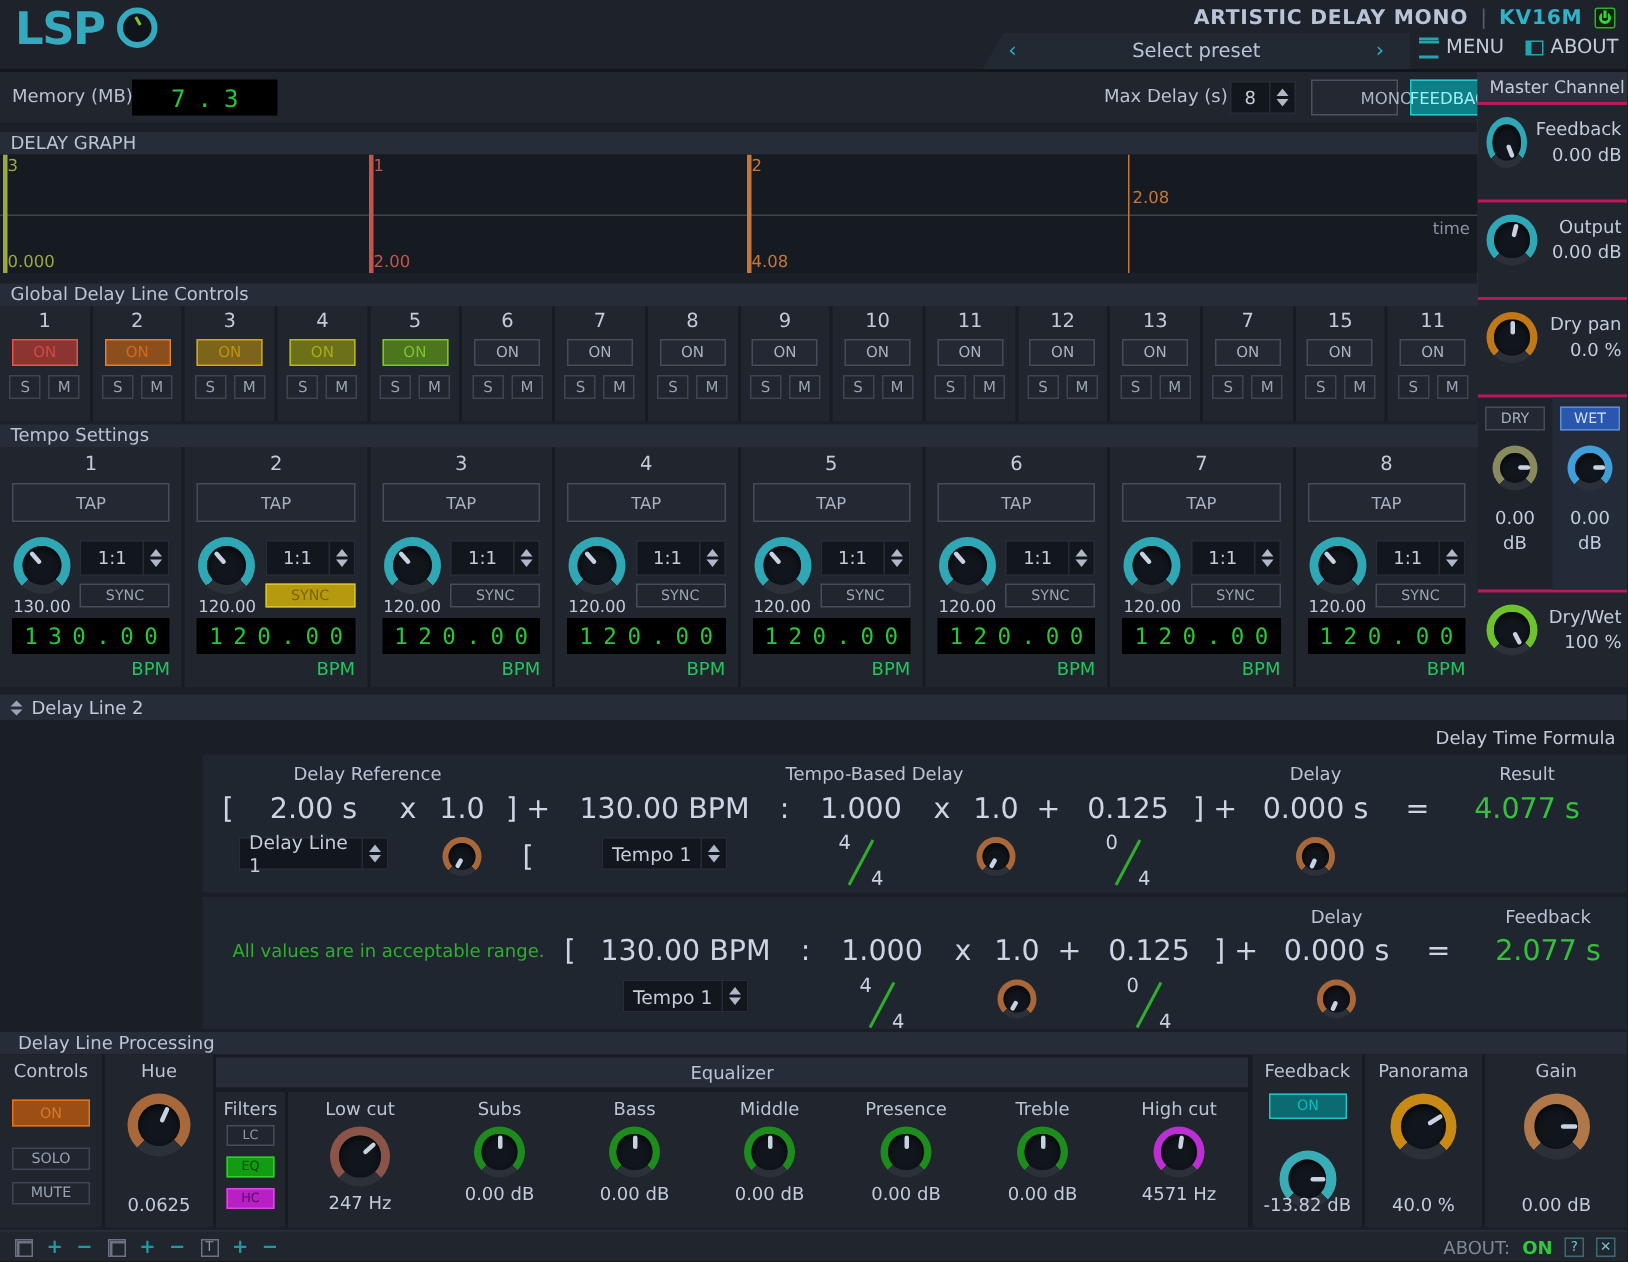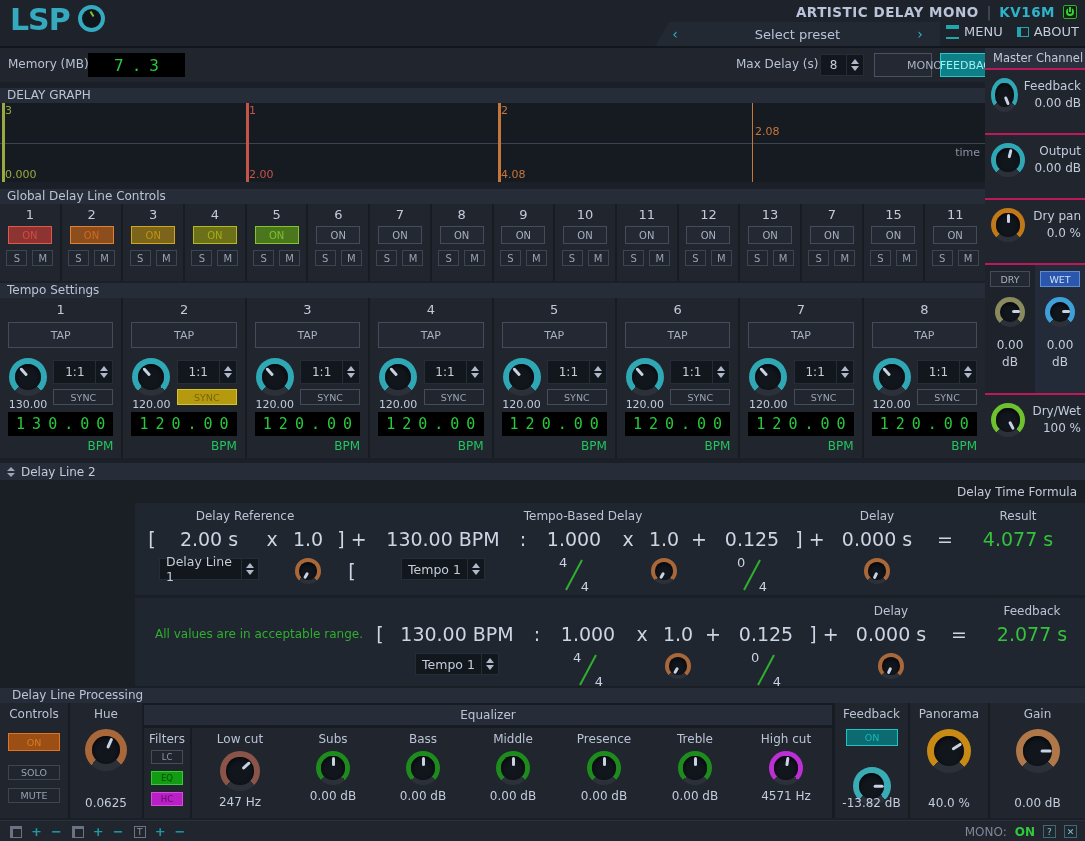--- a/index.html
+++ b/index.html
@@ -741,20 +741,20 @@
       <span class="sb-win"></span>
       <span class="sb-pm">+</span>
       <span class="sb-pm">−</span>
     </span>
     <span class="sb-group">
       <span class="sb-t">T</span>
       <span class="sb-pm">+</span>
       <span class="sb-pm">−</span>
     </span>
     <span class="sb-right">
-      <span class="jack-l">MONO:</span>
+      <span class="jack-l">ABOUT:</span>
       <span class="jack-v">ON</span>
       <span class="sb-box">?</span>
       <span class="sb-box">✕</span>
     </span>
   </div>
 
 </div>
 
 </body></html>

